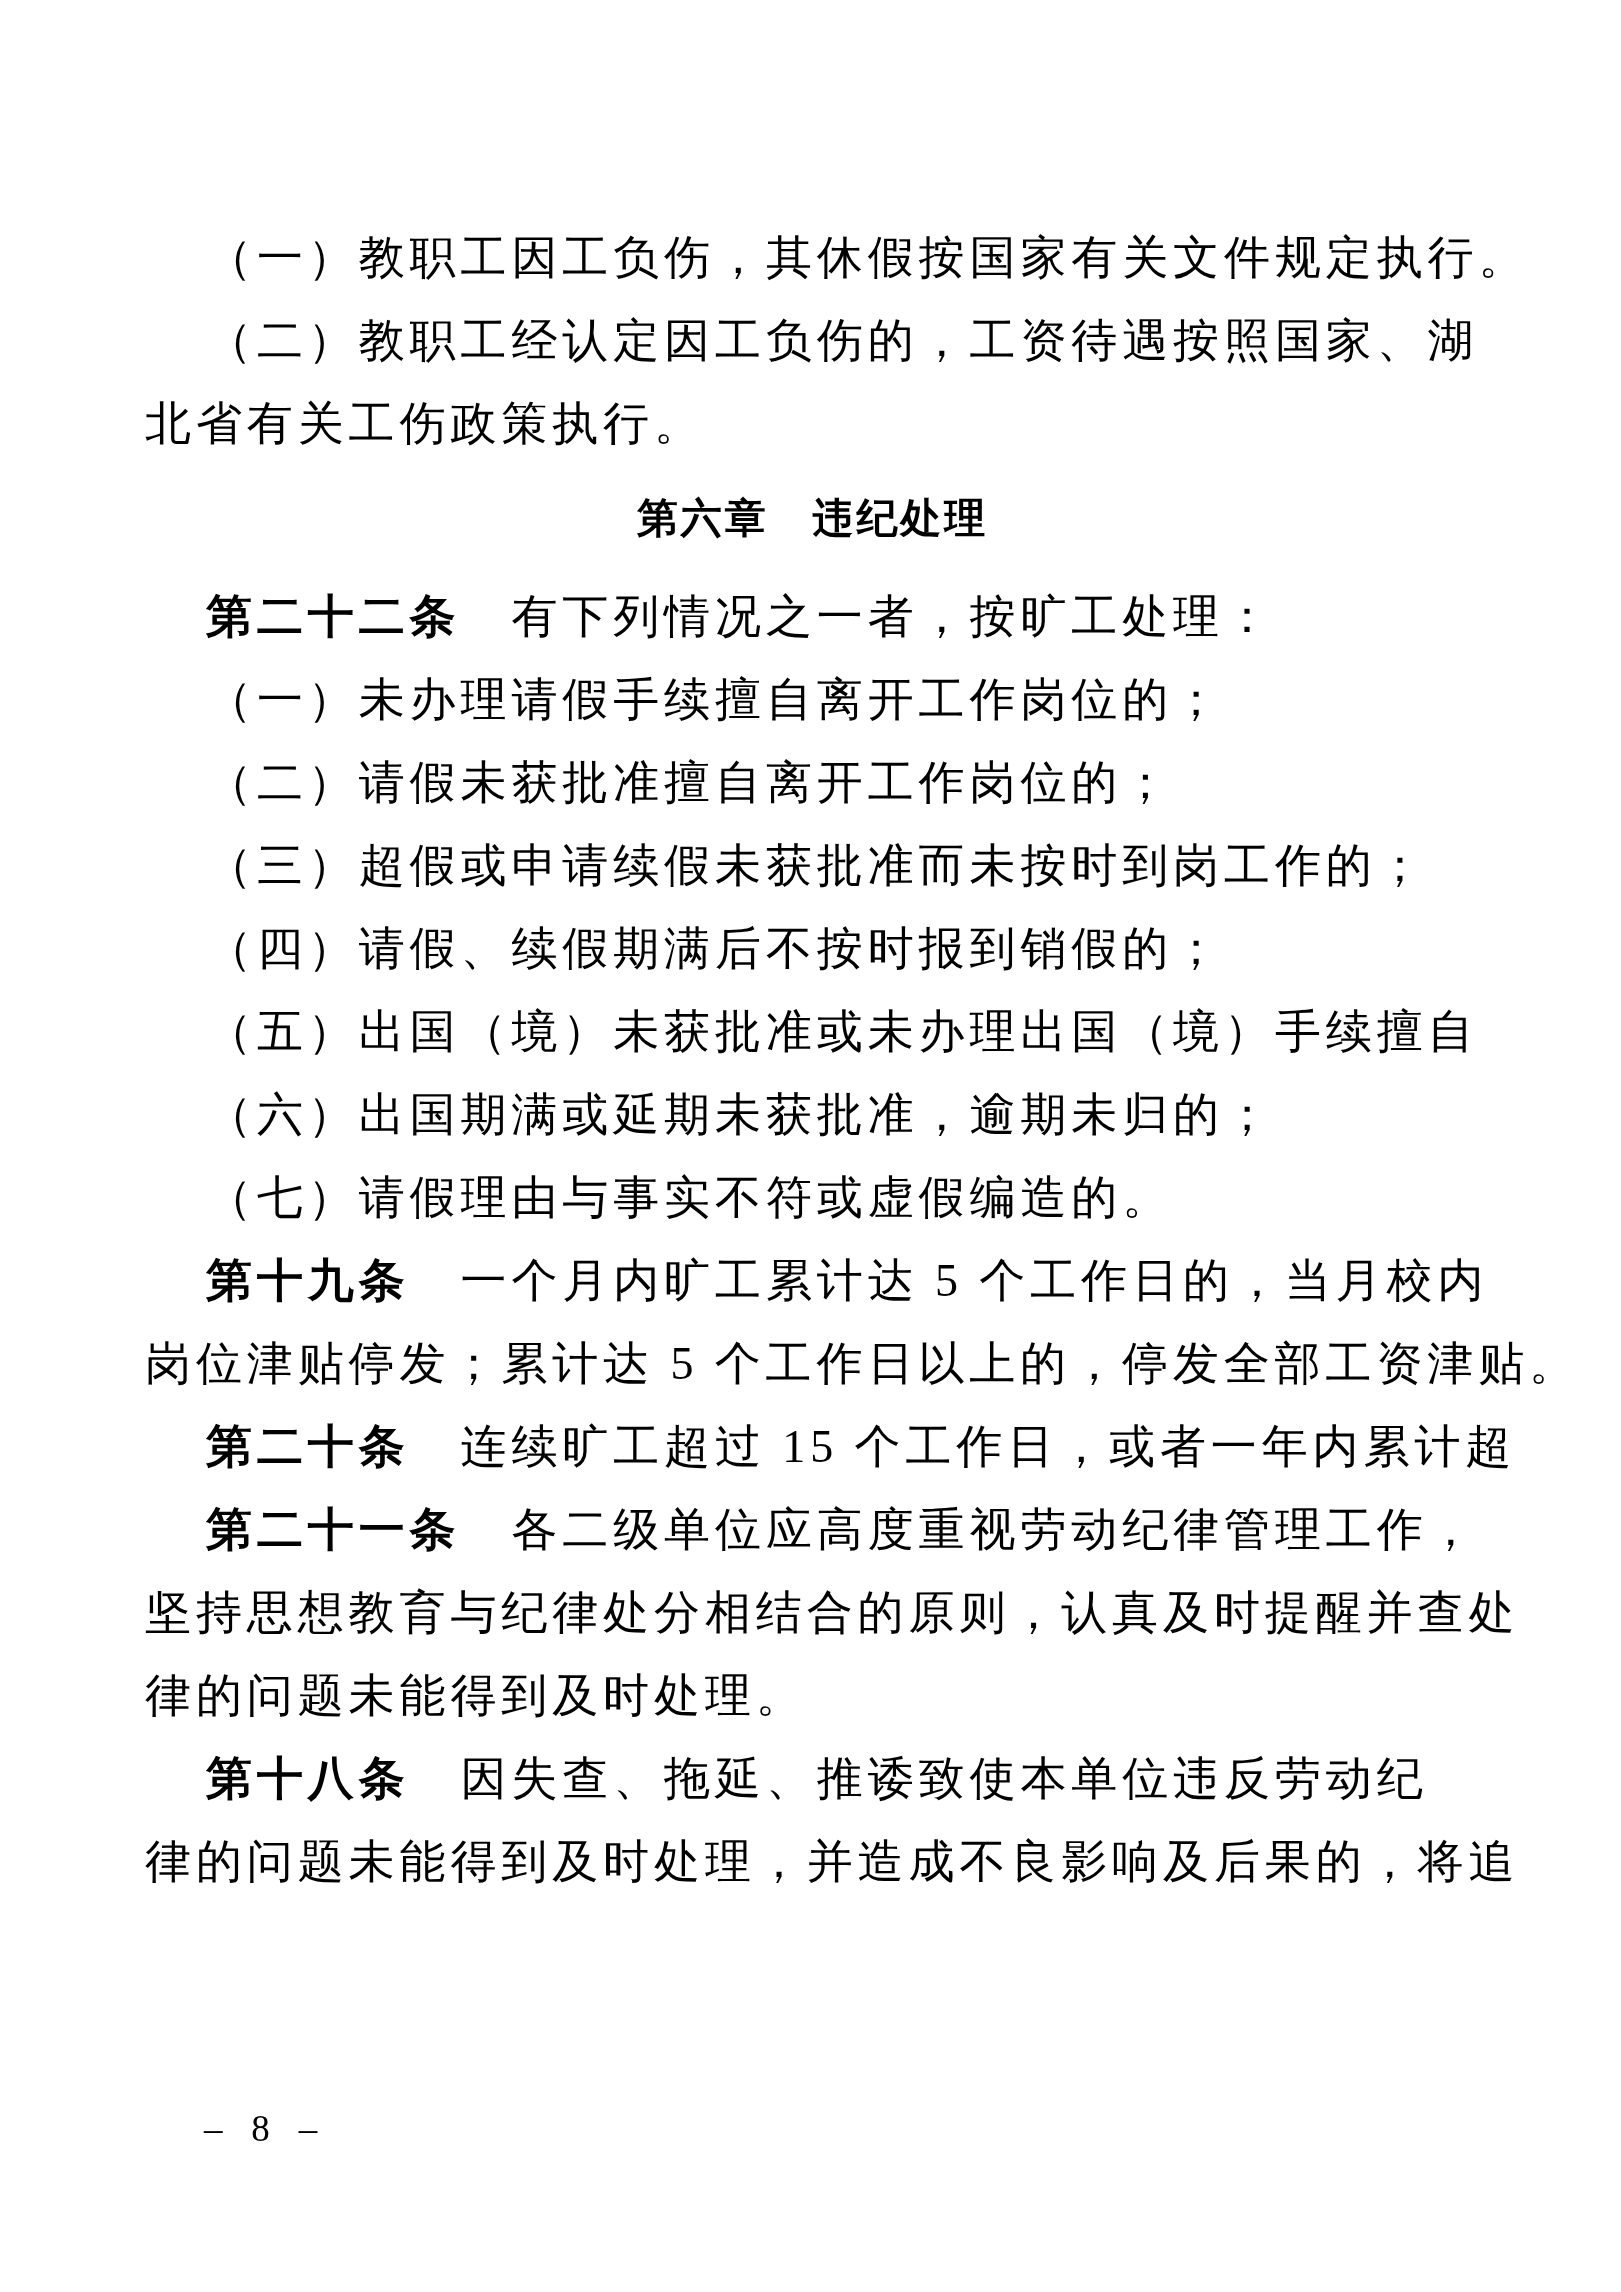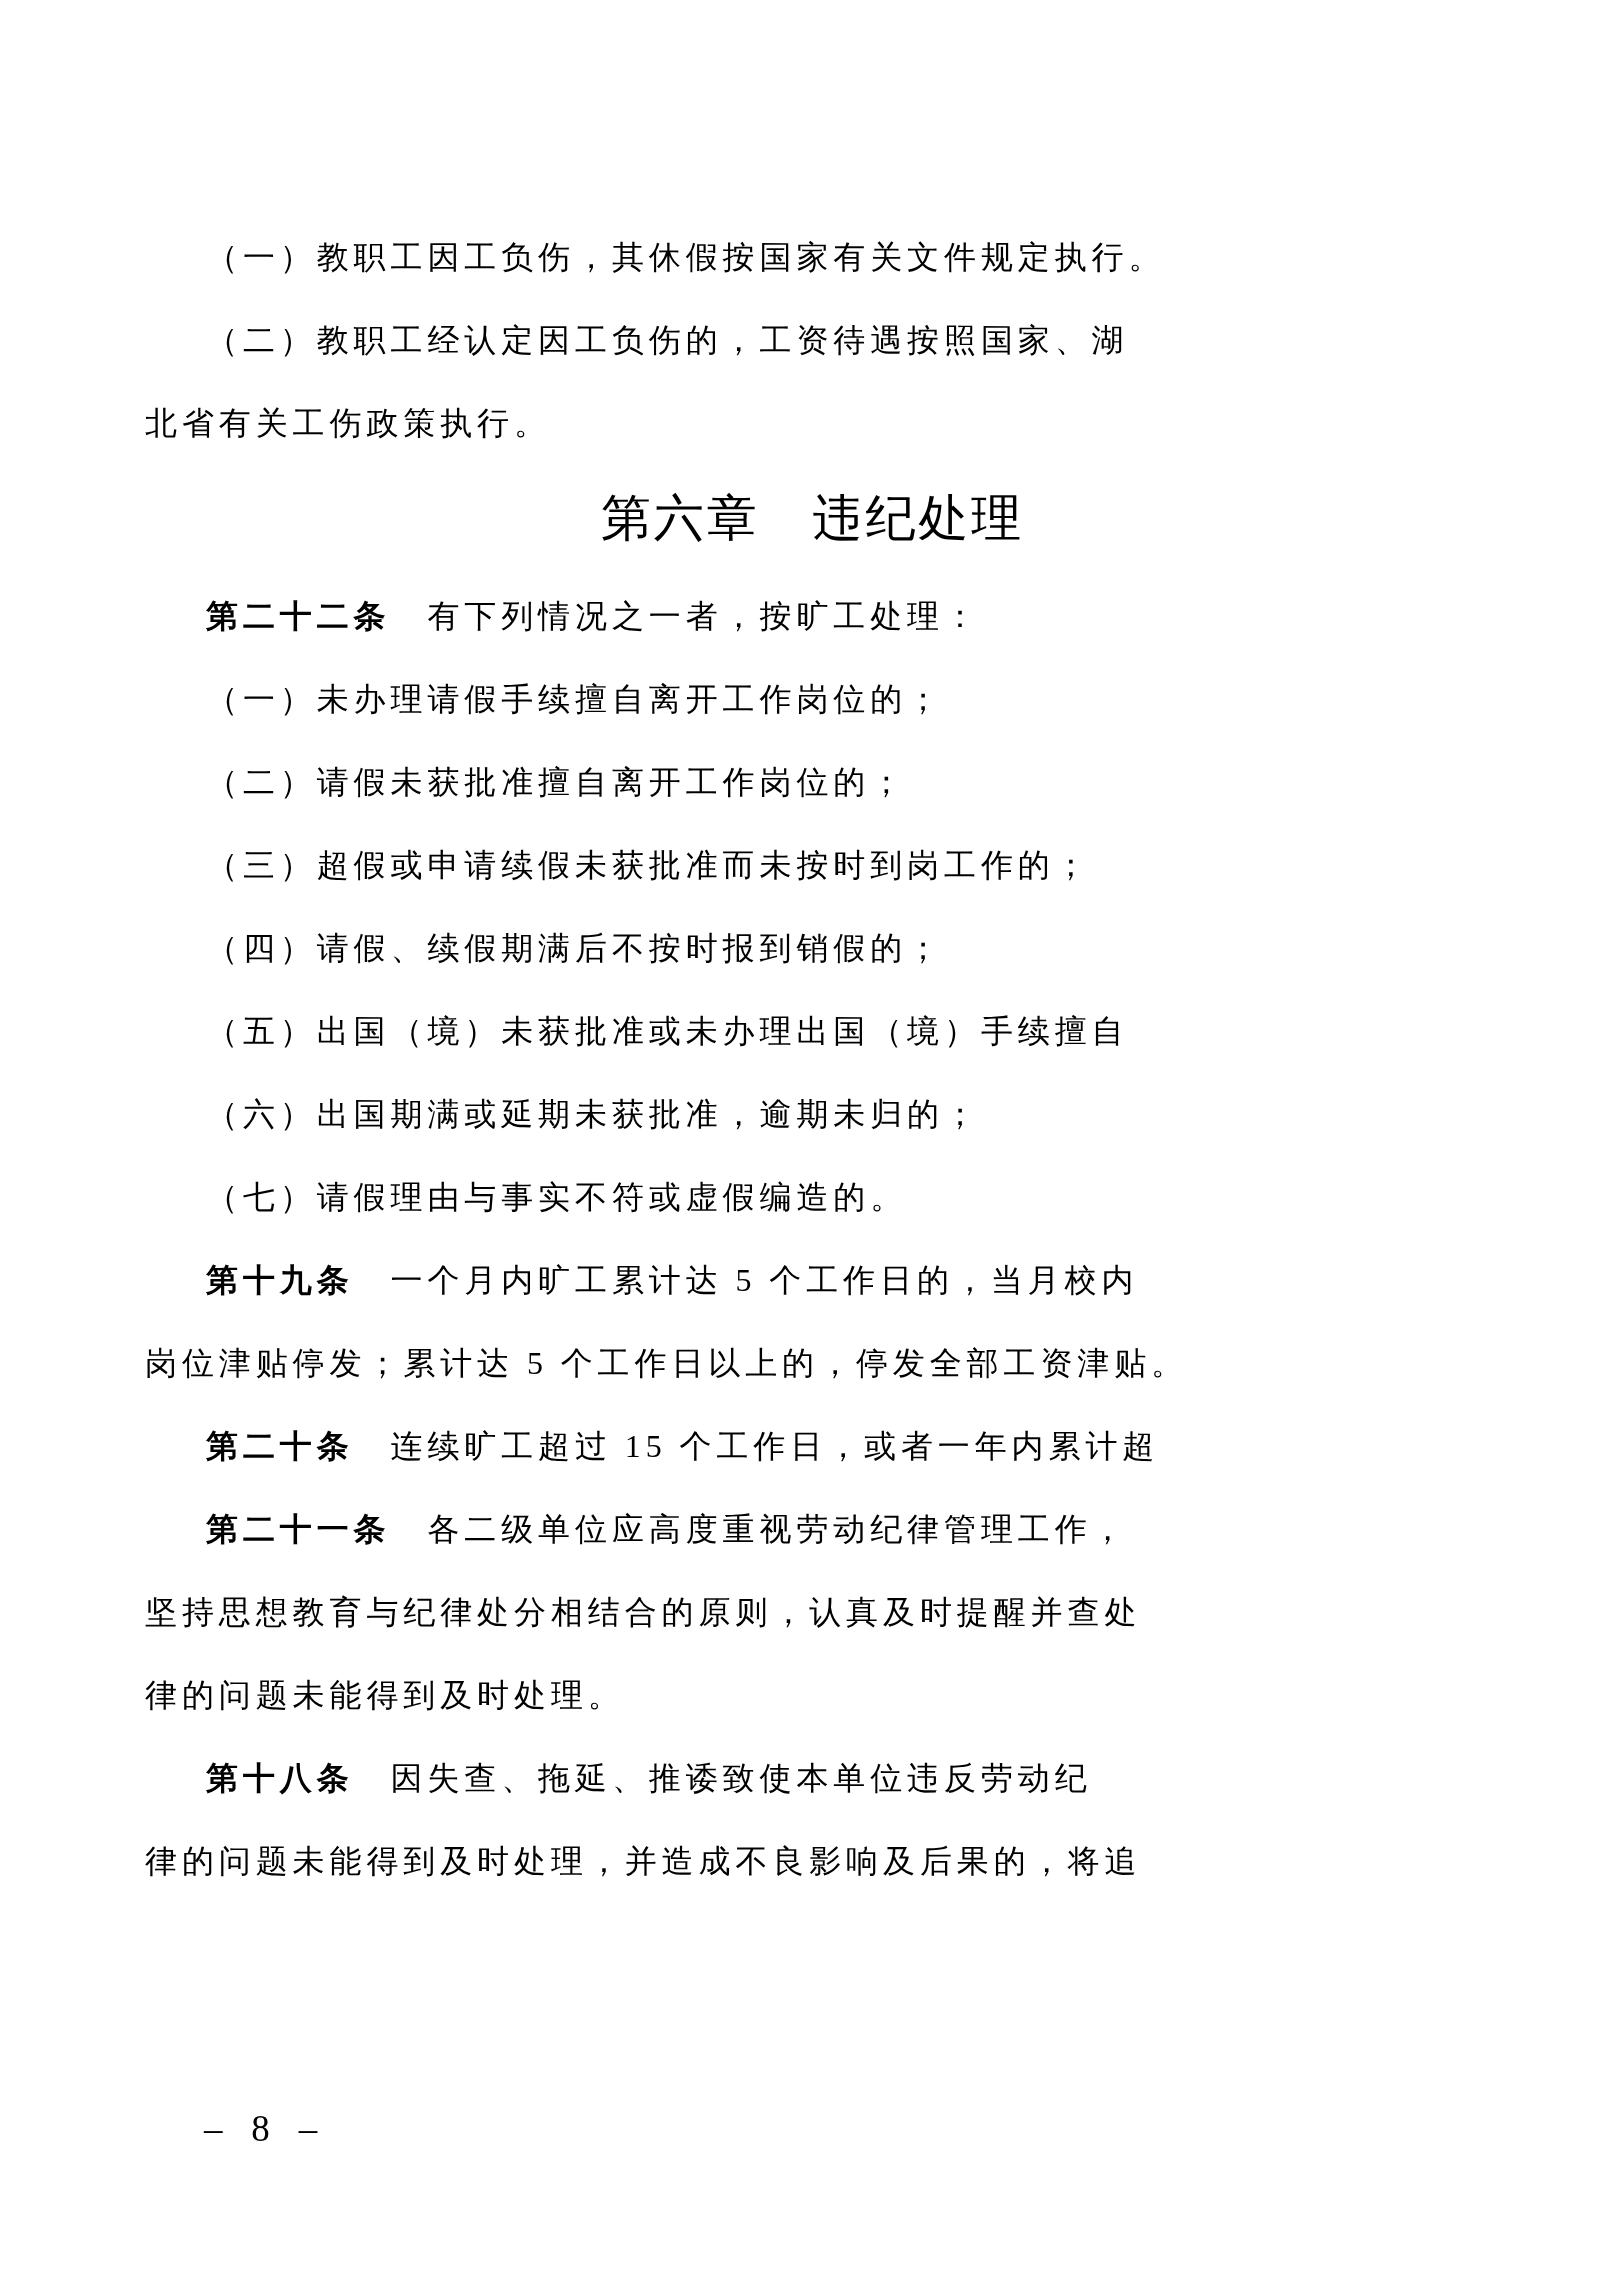--- a/index.html
+++ b/index.html
@@ -22,32 +22,32 @@
   }
   .content {
     position: absolute;
     left: 145px;
     top: 216px;
     width: 1335px;
   }
   .line {
     height: 83px;
     line-height: 83px;
-    font-size: 32px;
+    font-size: 46px;
     letter-spacing: 4.9px;
     white-space: nowrap;
   }
   .line.indent {
     padding-left: 61px;
   }
   .line.heading {
     text-align: center;
-    font-weight: normal;
+    font-weight: bold;
     font-family: "Liberation Sans", "DejaVu Sans", sans-serif;
-    font-size: 50px;
+    font-size: 41px;
     letter-spacing: 2.9px;
     margin-top: 11.8px;
     margin-bottom: 15.7px;
     padding-left: 0;
   }
   .article-no {
     font-weight: bold;
   }
   .page-number {
     position: absolute;

